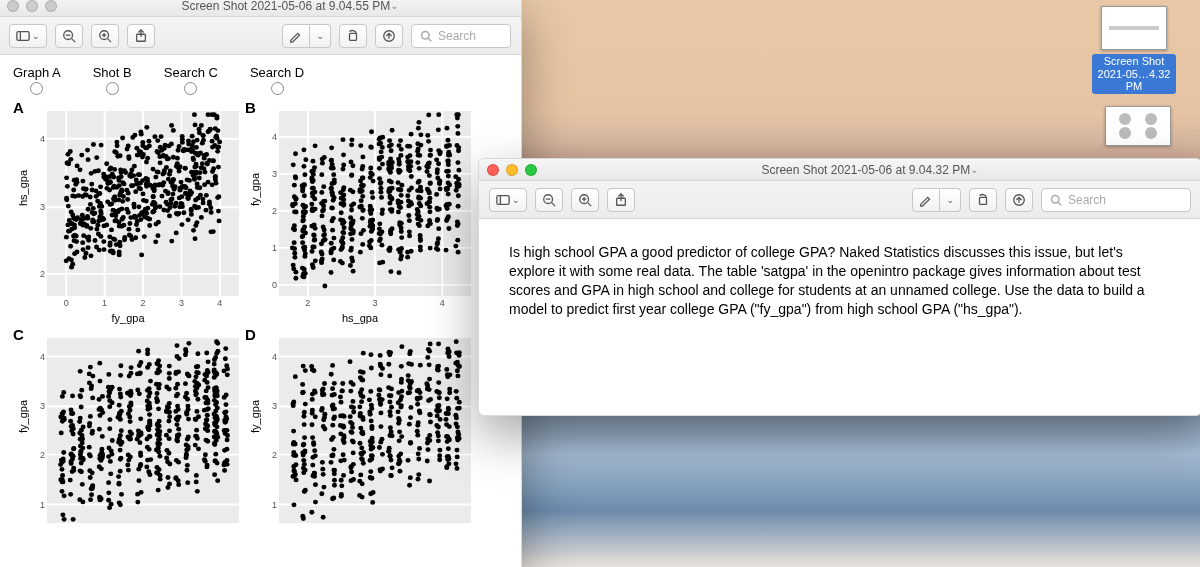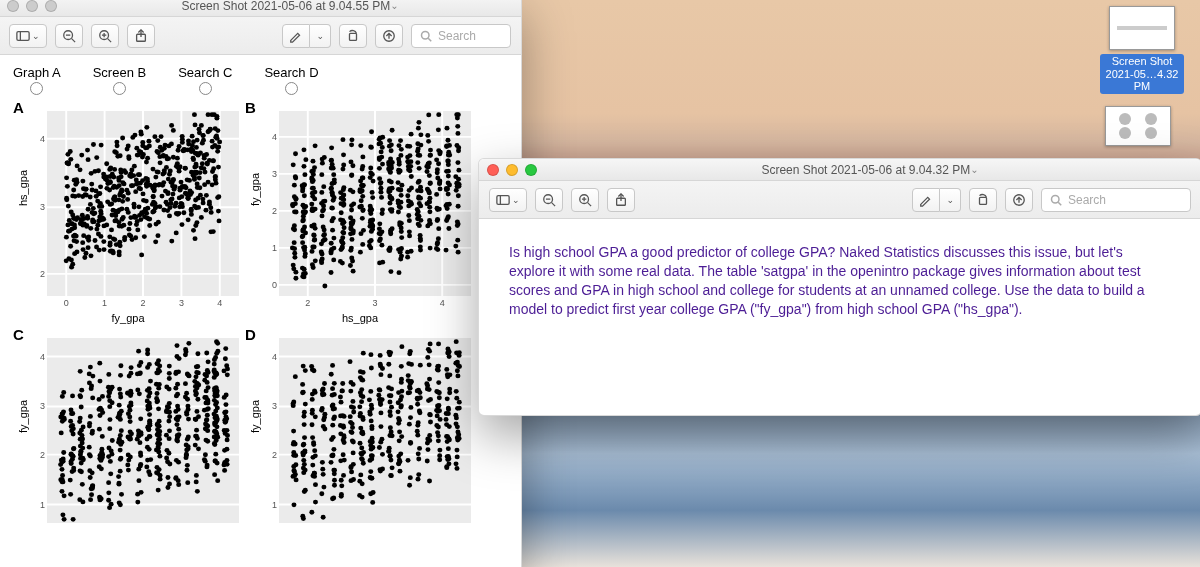--- a/index.html
+++ b/index.html
@@ -82,38 +82,38 @@
   .axis-y-label { position:absolute; left:0; top:50%; transform: translateY(-50%) rotate(-90deg); transform-origin:left top; font-size:11px; }
   .axis-x-label { position:absolute; bottom:0; left:50%; transform:translateX(-50%); font-size:11px;}
   .plot-area { position:absolute; left:34px; top:12px; right:4px; bottom:28px; background:#ebebeb; }
   .plot-area svg{ width:100%; height:100%; }
   .ticks-y { position:absolute; left:20px; top:12px; bottom:28px; width:12px; font-size:9px; color:#555; }
   .ticks-y span{position:absolute; right:0; transform:translateY(-50%);}
   .ticks-x { position:absolute; left:34px; right:4px; bottom:14px; height:12px; font-size:9px; color:#555;}
   .ticks-x span{position:absolute; transform:translateX(-50%);}
 
   
-  .doc-content { padding: 24px 30px 20px 30px; font-size:14px; line-height:1.35; color:#4c1d95; background:#fff; }
+  .doc-content { padding: 24px 30px 20px 30px; font-size:14px; line-height:1.35; color:#000000; background:#fff; }
   .doc-content p { margin-bottom:16px; }
   .question-item { padding-left: 40px; }
 
   
   .desk-icon { position:absolute; width:84px; text-align:center; font-size:11px; color:#333; }
   .desk-icon .thumb { width:66px; height:44px; background:#fff; border:1px solid #999; margin:0 auto 4px; box-shadow:0 1px 3px rgba(0,0,0,.3); display:flex;align-items:center;justify-content:center;}
   .desk-icon .label { background:rgba(210,210,210,.85); border-radius:3px; padding:1px 3px; line-height:1.15; display:inline-block;}
   .desk-icon.sel .label{ background:#3a78d6; color:#fff; }
 
   .gridline{stroke:#fff;stroke-width:1;}
 </style>
 </head>
 <body>
 
 <div class="wallpaper"></div>
 
-<div class="desk-icon sel" style="top:6px; right:16px;margin-left:14px;">
+<div class="desk-icon sel" style="top:6px; right:24px;margin-left:14px;">
   <div class="thumb">
     <svg width="50" height="8">
         <rect x="0" y="2" width="50" height="4" fill="#ccc"></rect>
       </svg>
   </div>
   <span class="label">Screen Shot 2021-05…4.32 PM</span>
 </div>
 <div class="desk-icon" style="top:106px; right:20px;">
   <div class="thumb" style="height:40px;">
     <svg width="50" height="30">
@@ -200,21 +200,21 @@
       <span>Search</span>
     </div>
   </div>
   <div class="graphs-content">
     <div class="option-row">
       <div class="opt">
           <span>Graph A</span>
           <span class="radio"></span>
         </div>
       <div class="opt">
-          <span>Screen B</span>
+          <span>Shot B</span>
           <span class="radio"></span>
         </div>
       <div class="opt">
           <span>Search C</span>
           <span class="radio"></span>
         </div>
       <div class="opt">
           <span>Search D</span>
           <span class="radio"></span>
         </div>

